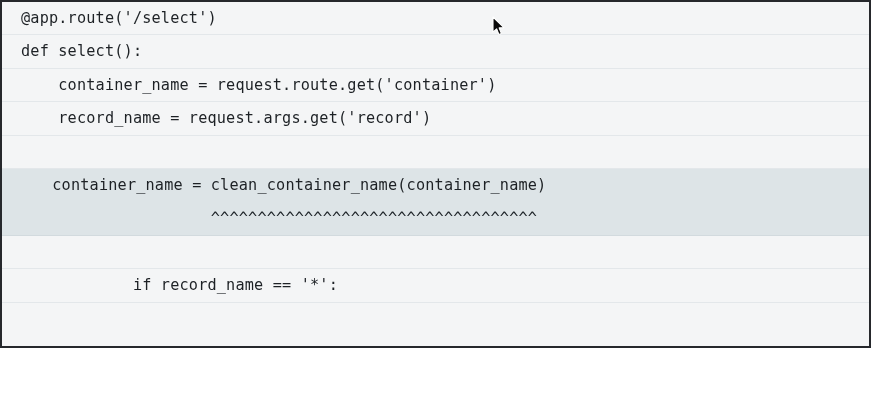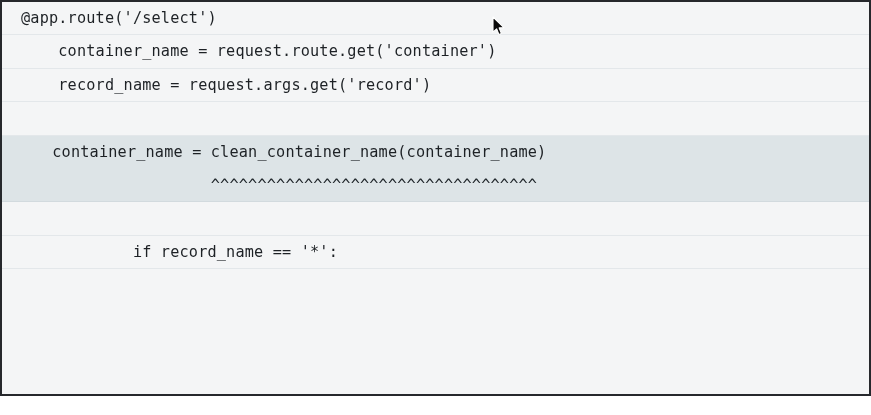--- a/index.html
+++ b/index.html
@@ -11,21 +11,21 @@
     width: 871px;
     height: 415px;
     overflow: hidden;
     font-family: "DejaVu Sans Mono", "Liberation Mono", monospace;
   }
 
   #code-viewer {
     position: relative;
     box-sizing: border-box;
     width: 871px;
-    height: 396px;
+    height: 348px;
     background: #f4f5f6;
     border: 2px solid #26282c;
     overflow: hidden;
   }
 
   .code-rows {
     position: relative;
     width: 100%;
     height: 100%;
   }
@@ -73,20 +73,21 @@
     height: 20px;
     pointer-events: none;
   }
 </style>
 </head>
 <body>
 
 <div id="code-viewer">
   <div class="code-rows">
       <div class="code-row"><span class="txt">@app.route('/select')</span></div>
+      <div class="code-row"><span class="txt">def select():</span></div>
       <div class="code-row"><span class="txt">    container_name = request.route.get('container')</span></div>
       <div class="code-row"><span class="txt">    record_name = request.args.get('record')</span></div>
       <div class="code-row"><span class="txt"></span></div>
       <div class="code-row highlight highlight-top"><span class="txt">    container_name = clean_container_name(container_name)</span></div>
       <div class="code-row highlight carets"><span class="txt">                     ^^^^^^^^^^^^^^^^^^^^^^^^^^^^^^^^^^^</span></div>
       <div class="code-row"><span class="txt"></span></div>
       <div class="code-row"><span class="txt">            if record_name == '*':</span></div>
     </div>
 
   <svg id="mouse-cursor" viewBox="0 0 13 20" xmlns="http://www.w3.org/2000/svg" style="left: 490px; top: 14px;">

